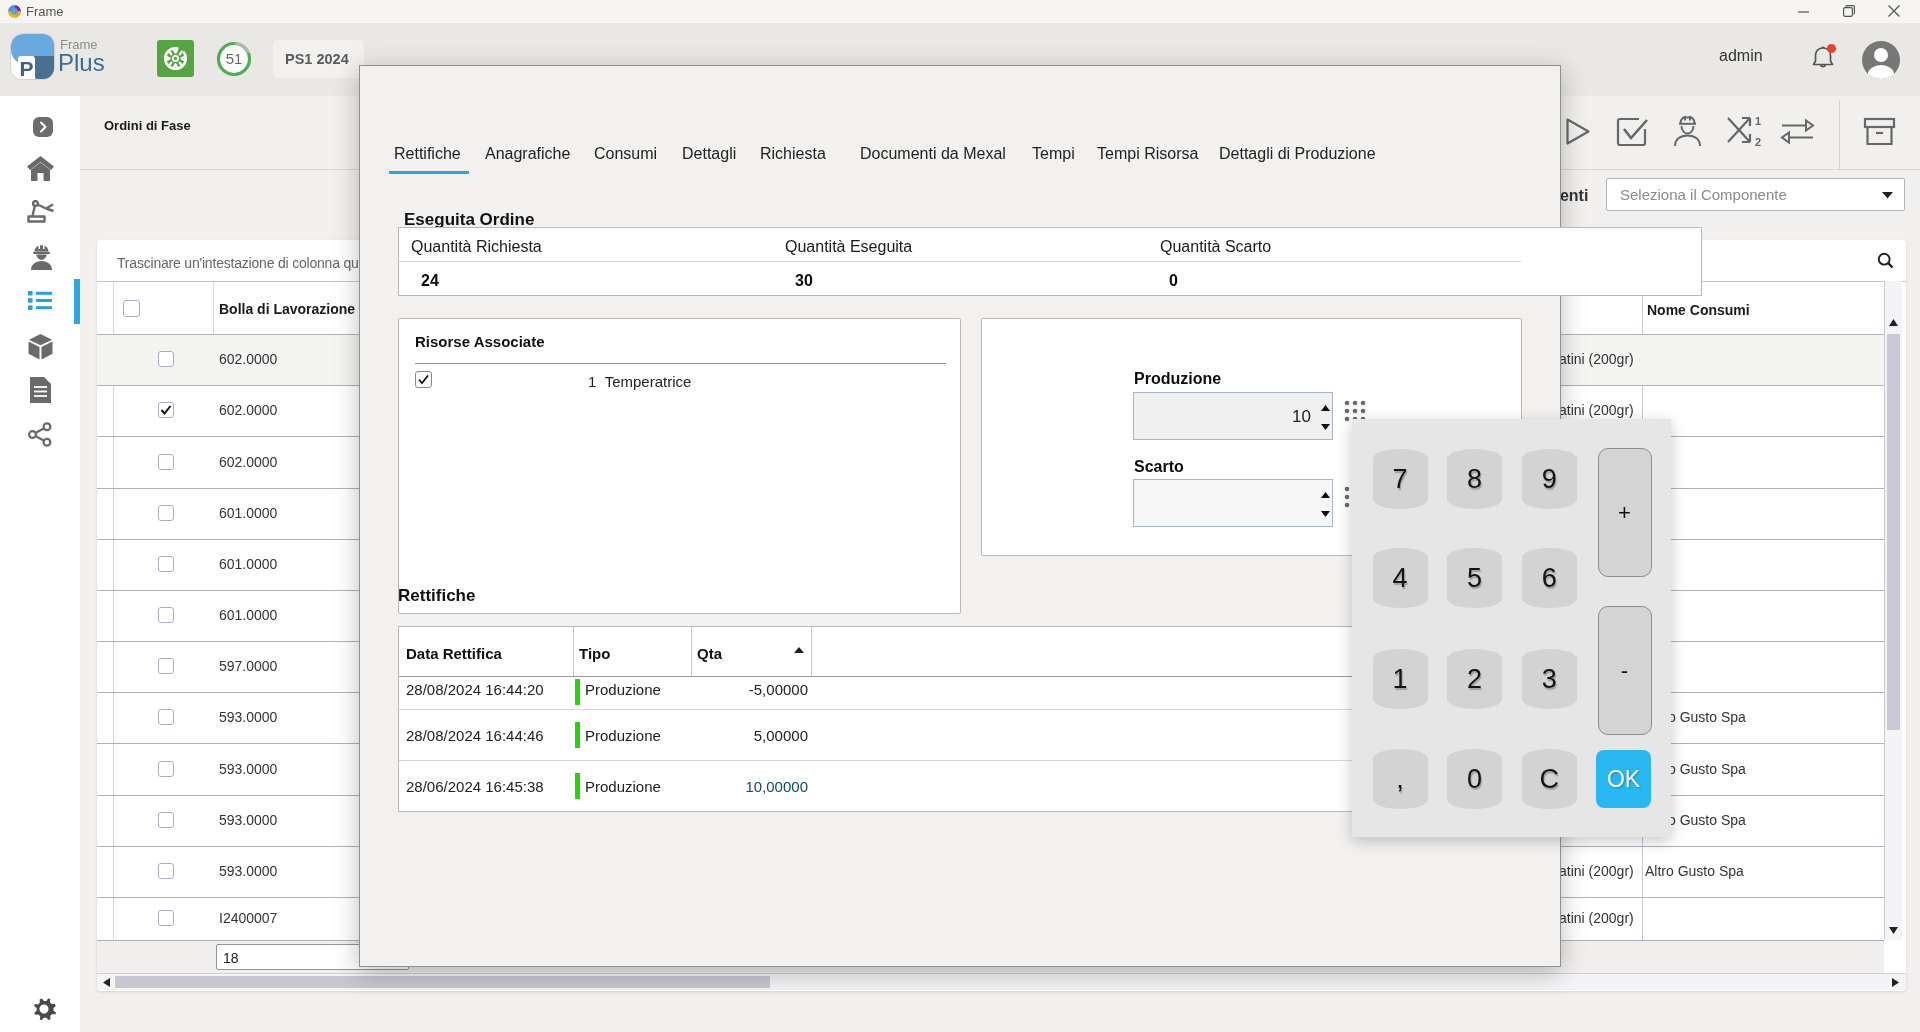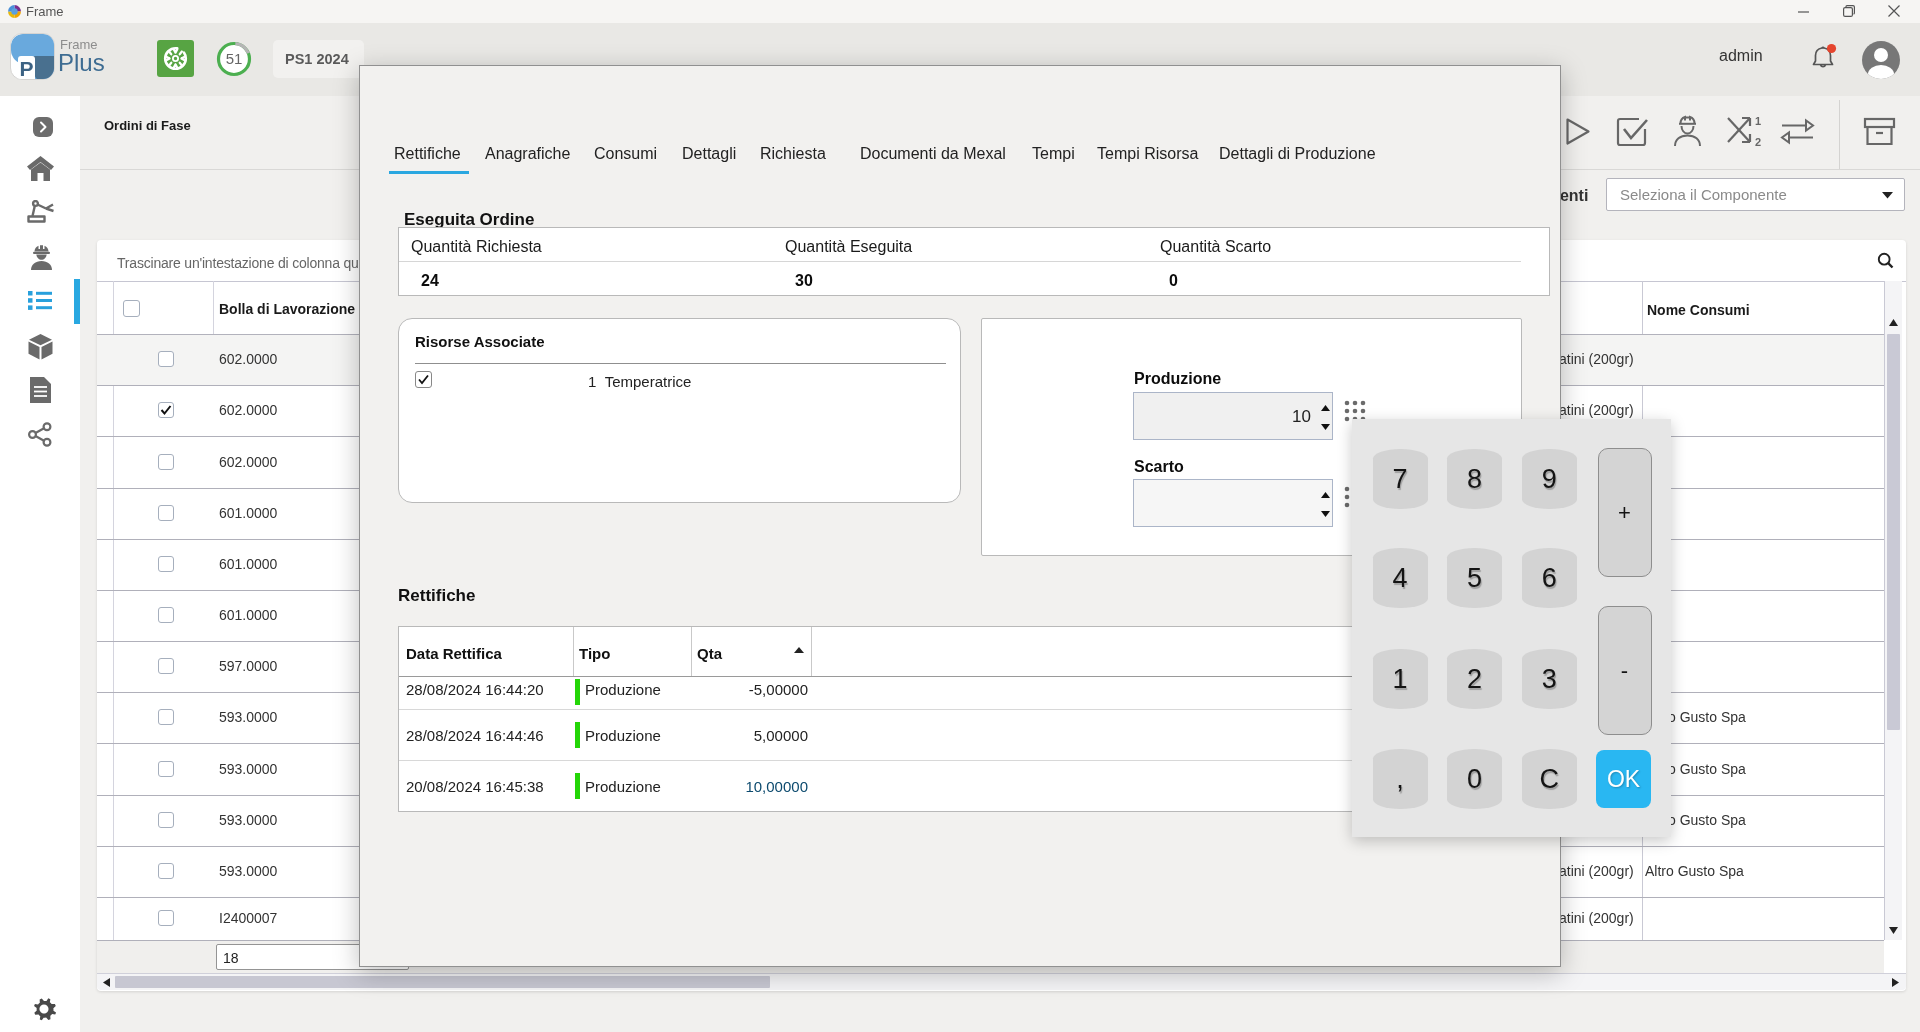--- a/index.html
+++ b/index.html
@@ -331,31 +331,31 @@
   <div class="abs" style="left:234px;top:79px;font-size:16px;color:#222;">Consumi</div>
   <div class="abs" style="left:322px;top:79px;font-size:16px;color:#222;">Dettagli</div>
   <div class="abs" style="left:400px;top:79px;font-size:16px;color:#222;">Richiesta</div>
   <div class="abs" style="left:500px;top:79px;font-size:16px;color:#222;">Documenti da Mexal</div>
   <div class="abs" style="left:672px;top:79px;font-size:16px;color:#222;">Tempi</div>
   <div class="abs" style="left:737px;top:79px;font-size:16px;color:#222;">Tempi Risorsa</div>
   <div class="abs" style="left:859px;top:79px;font-size:16px;color:#222;">Dettagli di Produzione</div>
   <div class="abs" style="left:29px;top:105px;width:80px;height:3px;background:#2aa7e0;"></div>
 
   <div class="blab" style="left:44px;top:144px;font-size:17px;">Eseguita Ordine</div>
-  <div class="mbox" style="left:38px;top:161px;width:1152px;height:69px;padding-left:21px;">
+  <div class="mbox" style="left:38px;top:161px;width:1304px;height:69px;padding-left:21px;">
     <div class="abs" style="left:12px;top:10px;font-size:16px;color:#1a1a1a;">Quantità Richiesta</div>
     <div class="abs" style="left:386px;top:10px;font-size:16px;color:#1a1a1a;">Quantità Eseguita</div>
     <div class="abs" style="left:761px;top:10px;font-size:16px;color:#1a1a1a;">Quantità Scarto</div>
     <div class="abs" style="left:0;top:33px;width:1122px;height:1px;background:#d6d6d6"></div>
     <div class="abs" style="left:22px;top:44px;font-size:16px;font-weight:bold;color:#0c0c0c;">24</div>
     <div class="abs" style="left:396px;top:44px;font-size:16px;font-weight:bold;color:#0c0c0c;">30</div>
     <div class="abs" style="left:770px;top:44px;font-size:16px;font-weight:bold;color:#0c0c0c;">0</div>
   </div>
 
-  <div class="mbox" style="left:38px;top:252px;width:563px;height:185px;border-radius:14px;text-decoration:underline;">
+  <div class="mbox" style="left:38px;top:252px;width:563px;height:296px;border-radius:2px;text-decoration:underline;">
     <div class="abs" style="left:16px;top:14px;font-size:15px;font-weight:bold;color:#111;">Risorse Associate</div>
     <div class="abs" style="left:16px;top:44px;width:531px;height:1px;background:#8f8f8f"></div>
     <div class="cbx" style="left:16px;top:52px;width:17px;height:17px;border-color:#888;">
         <svg width="15" height="15" viewBox="0 0 15 15">
           <path d="M3 7.5 L6 11 L12 3.5" fill="none" stroke="#111" stroke-width="1.8"></path>
         </svg>
       </div>
     <div class="abs" style="left:189px;top:54px;font-size:15px;color:#222;">1&nbsp;&nbsp;Temperatrice</div>
   </div>
 
@@ -420,21 +420,21 @@
     <div class="abs" style="left:290px;top:54px;width:119px;text-align:right;font-size:15px;color:#222;">-5,00000</div>
     <div class="abs" style="left:0;top:82px;width:1124px;height:1px;background:#d8d8d8"></div>
 
     <div class="abs" style="left:176px;top:95px;width:4.5px;height:26px;background:#24d607"></div>
     <div class="abs" style="left:7px;top:100px;font-size:15px;color:#222;">28/08/2024 16:44:46</div>
     <div class="abs" style="left:186px;top:100px;font-size:15px;color:#222;">Produzione</div>
     <div class="abs" style="left:290px;top:100px;width:119px;text-align:right;font-size:15px;color:#222;">5,00000</div>
     <div class="abs" style="left:0;top:133px;width:1124px;height:1px;background:#d8d8d8"></div>
 
     <div class="abs" style="left:176px;top:146px;width:4.5px;height:26px;background:#24d607"></div>
-    <div class="abs" style="left:7px;top:151px;font-size:15px;color:#222;">20/08/2024 16:45:38</div>
+    <div class="abs" style="left:7px;top:151px;font-size:15px;color:#222;">28/06/2024 16:45:38</div>
     <div class="abs" style="left:186px;top:151px;font-size:15px;color:#222;">Produzione</div>
     <div class="abs" style="left:290px;top:151px;width:119px;text-align:right;font-size:15px;color:#0c4a6e;">10,00000</div>
   </div>
 
 </div>
 <div id="keypad">
   <div class="key" style="left:20.5px;top:29.9px;">7</div>
   <div class="key" style="left:95px;top:29.9px;">8</div>
   <div class="key" style="left:169.8px;top:29.9px;">9</div>
   <div class="key" style="left:20.5px;top:129.3px;">4</div>

